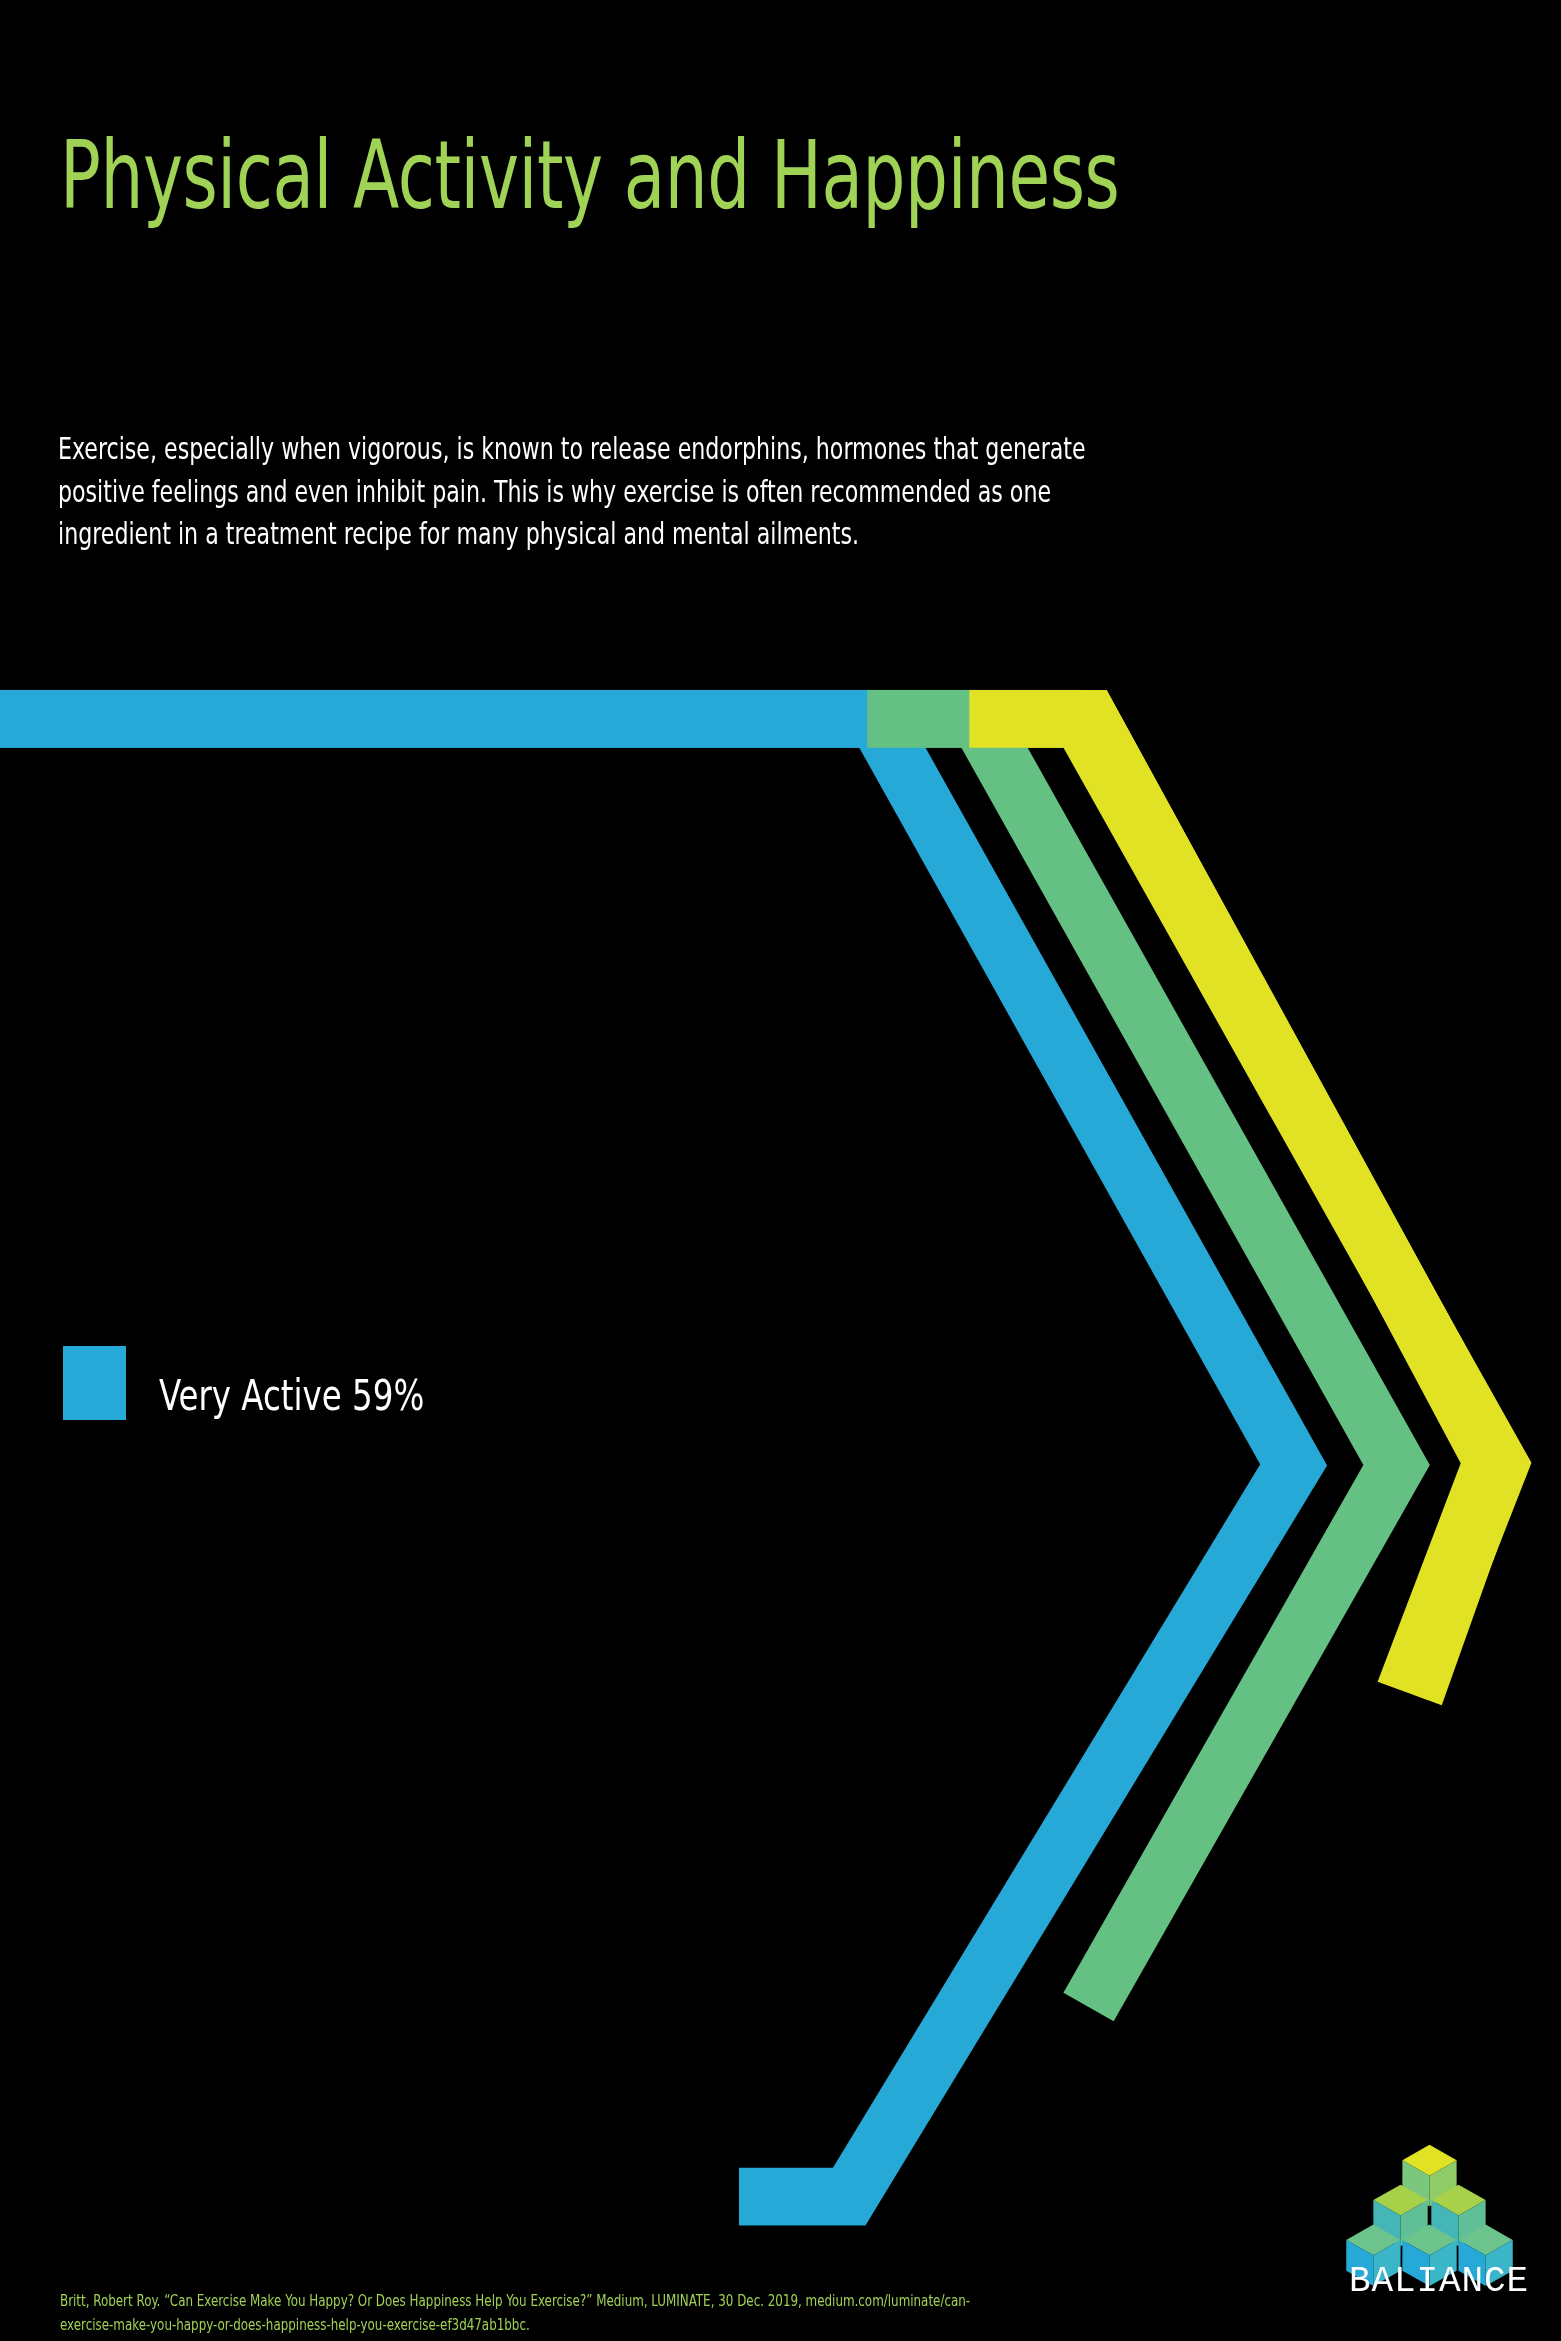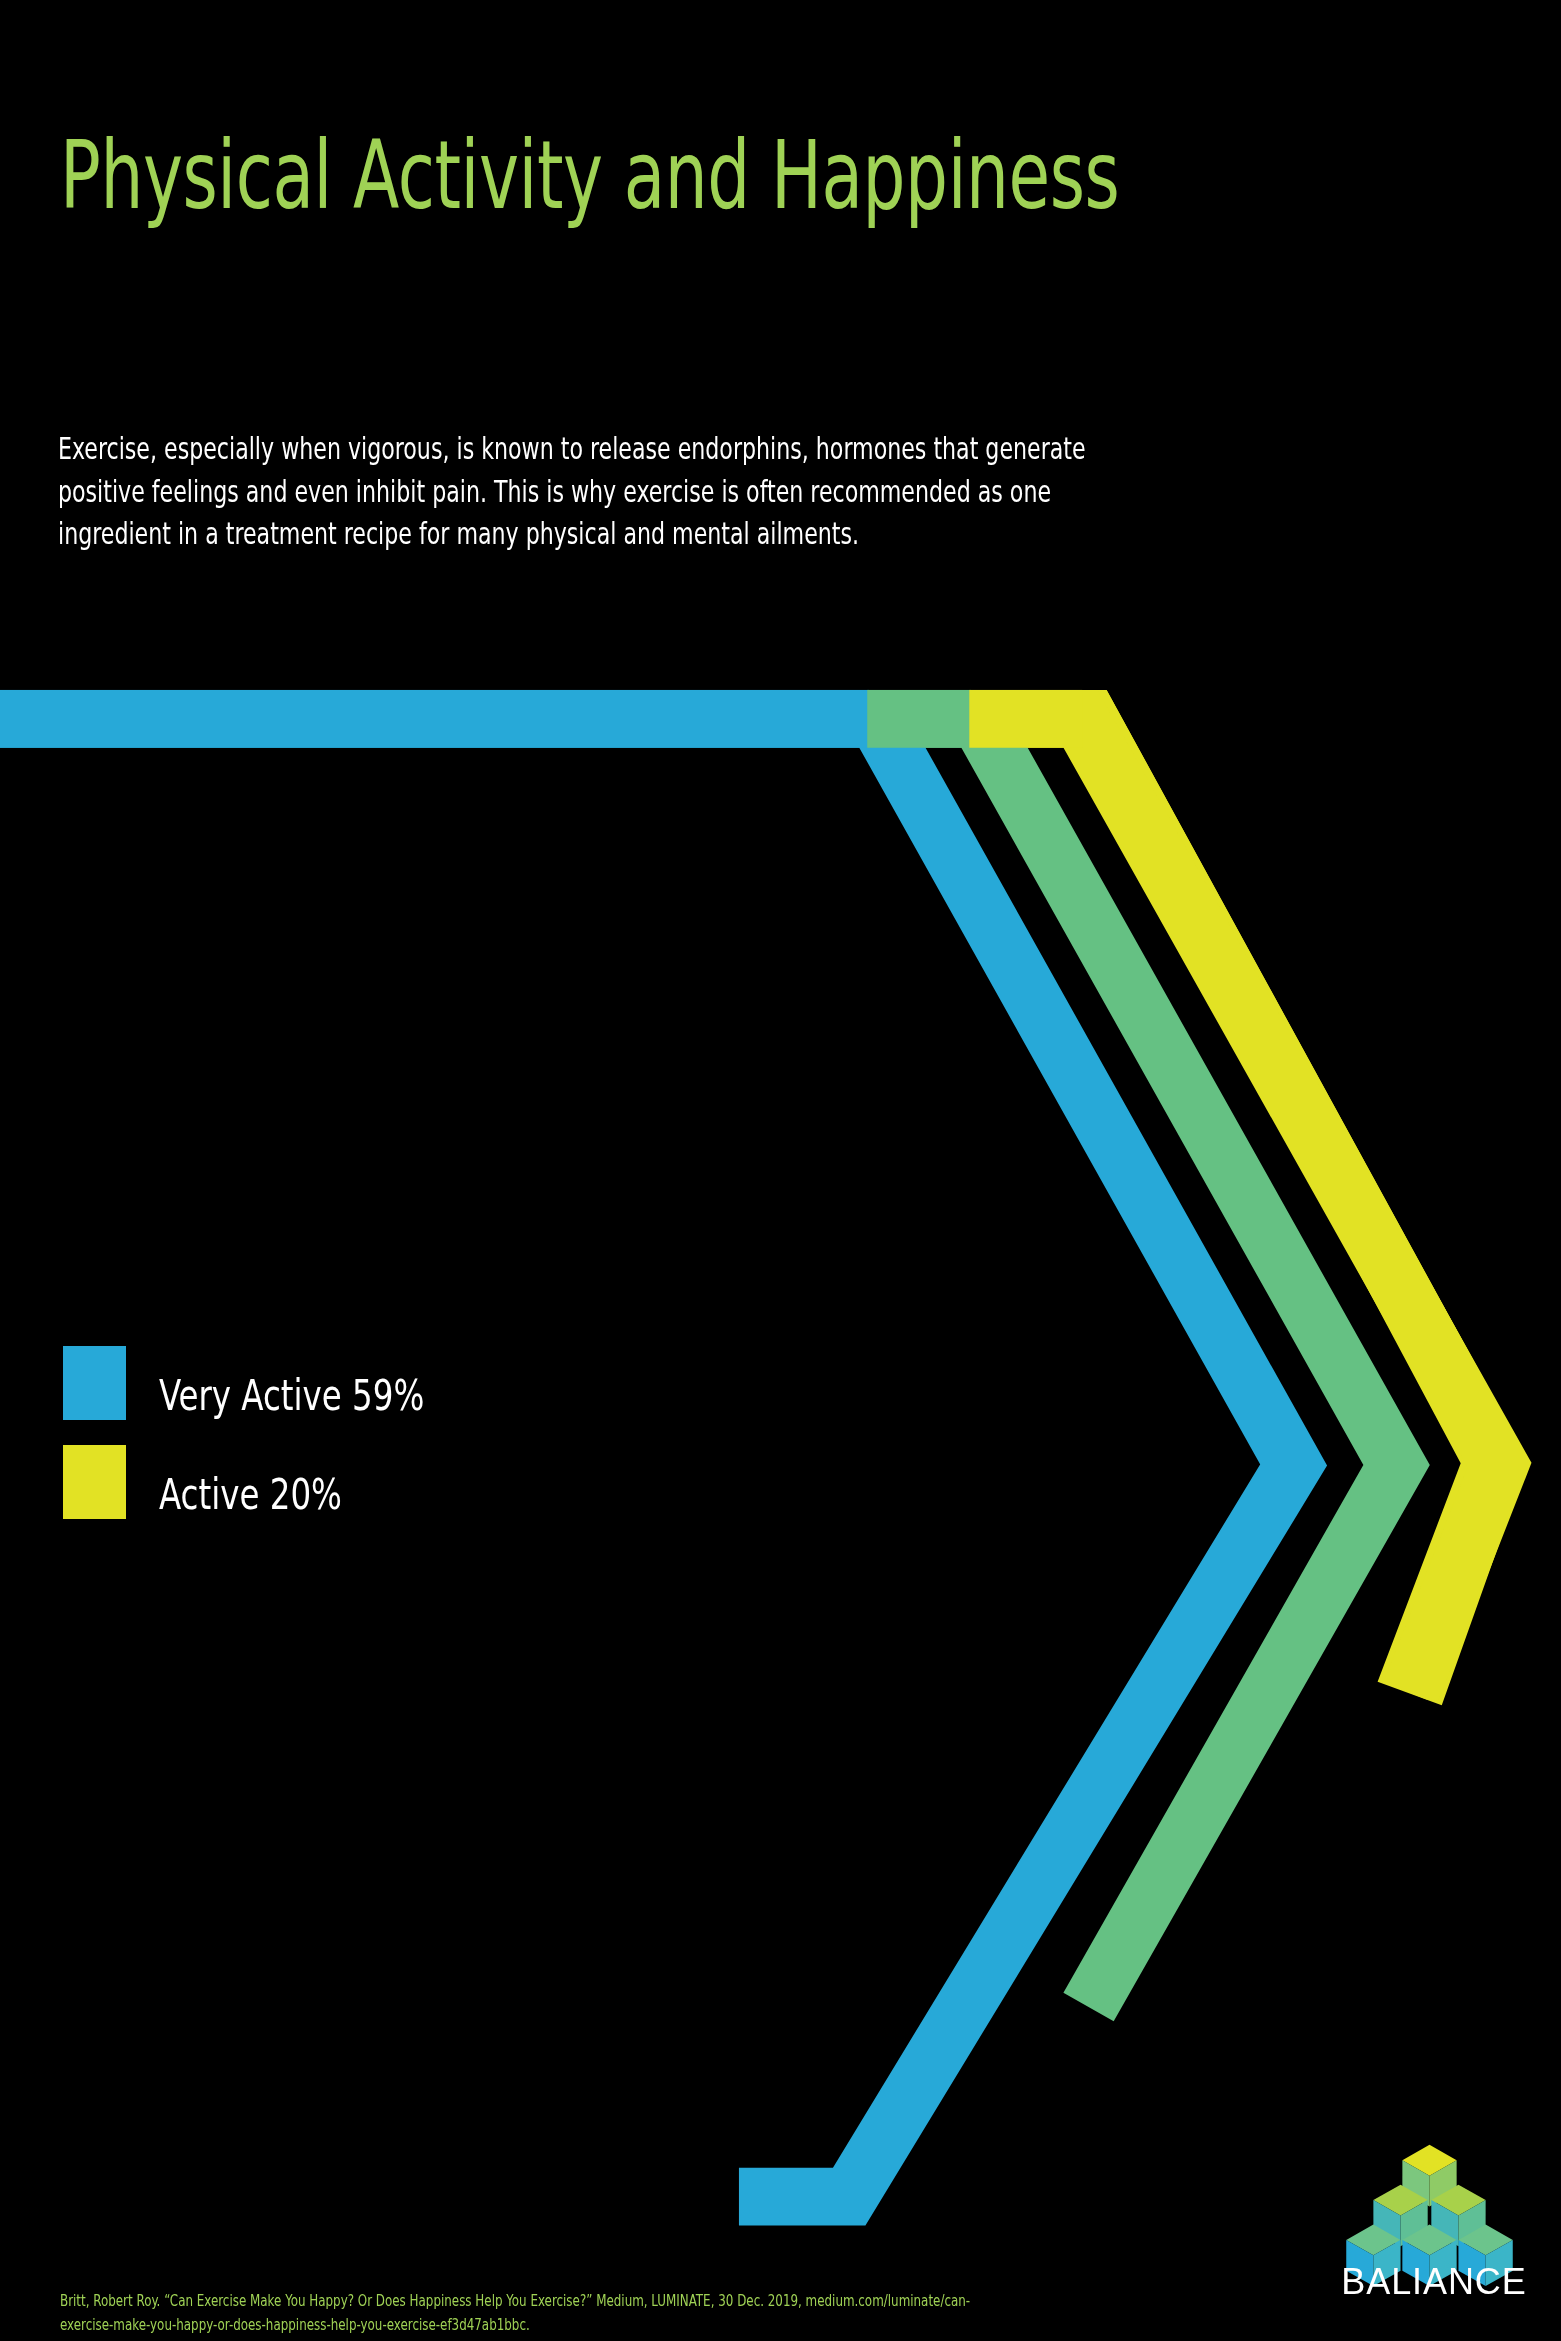--- a/index.html
+++ b/index.html
@@ -78,22 +78,22 @@
   
   #brand-logo {
     position:absolute;
     left:1339px; top:2114px;
     width:181px; height:181px;
   }
   #brand-name {
     position:absolute;
     left:1339px; top:2241px;
     width:190px;
-    text-align:center;
-    font-family:Liberation Sans, sans-serif;
+    text-align:right;
+    font-family:Liberation Mono, monospace;
     font-size:36px;
     letter-spacing:0.9px;
     color:#FFFFFF;
     font-weight:400;
   }
 
   
   #source-citation {
     position:absolute;
     left:60px; top:2270px;
@@ -129,24 +129,20 @@
 
     <rect x="0" y="42" width="962" height="64" fill="#27A9D8"></rect>
     <rect x="960" y="42" width="115" height="64" fill="#65C183"></rect>
     <rect x="1073" y="42" width="125" height="64" fill="#E2E224"></rect>
   </svg>
 
   <div id="legend">
     <div class="legend-row">
       <span class="legend-swatch" style="background:#27A9D8"></span>
       <span class="legend-label">Very Active  59%</span>
-    </div>
-    <div class="legend-row">
-      <span class="legend-swatch" style="background:#E2E224"></span>
-      <span class="legend-label">Active 20%</span>
     </div>
   </div>
 
   <svg id="brand-logo" viewBox="0 0 200 200">
     <defs>
       <linearGradient id="gTop" x1="0" y1="0" x2="0" y2="1">
         <stop offset="0%" stop-color="#E2E224"></stop>
           <stop offset="100%" stop-color="#65C183"></stop>
       </linearGradient>
       <linearGradient id="gMid" x1="0" y1="0" x2="0" y2="1">

